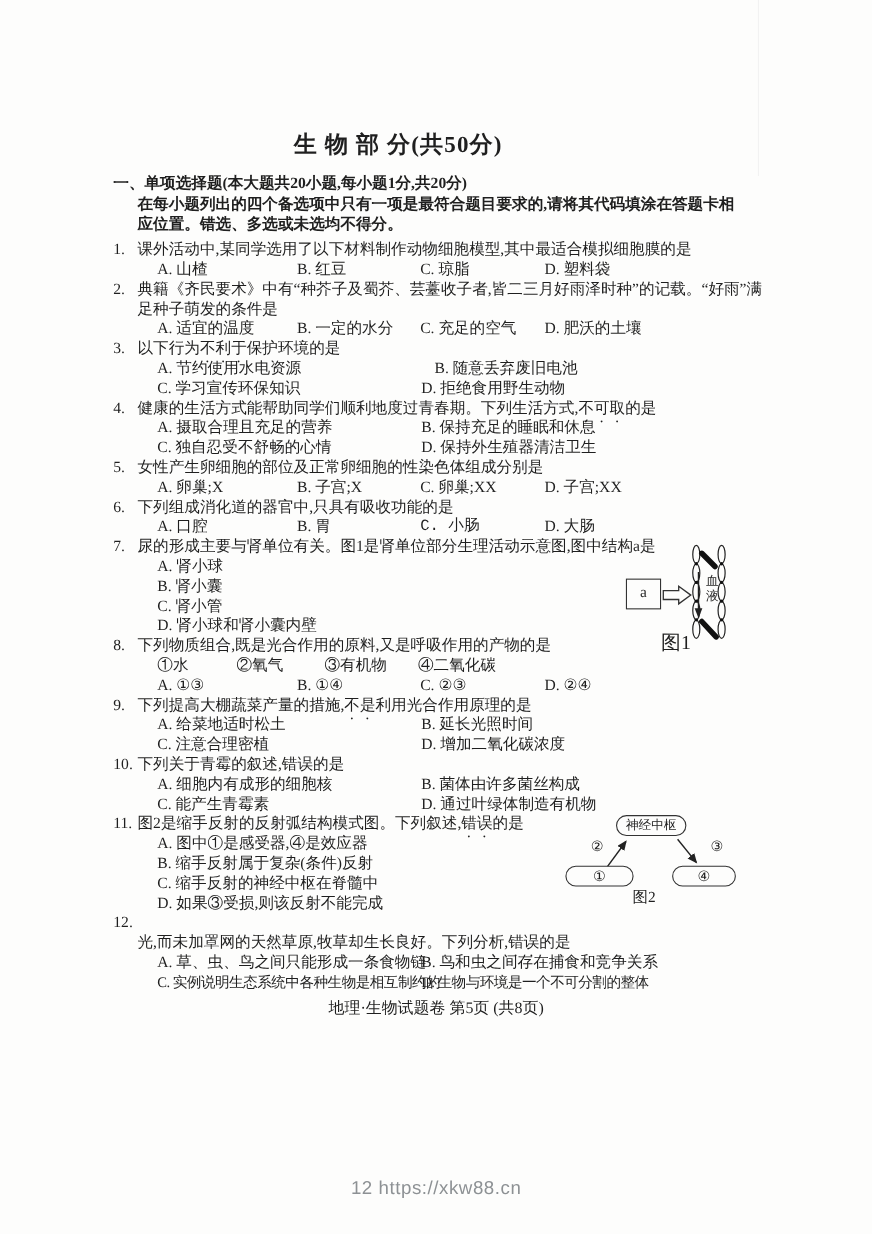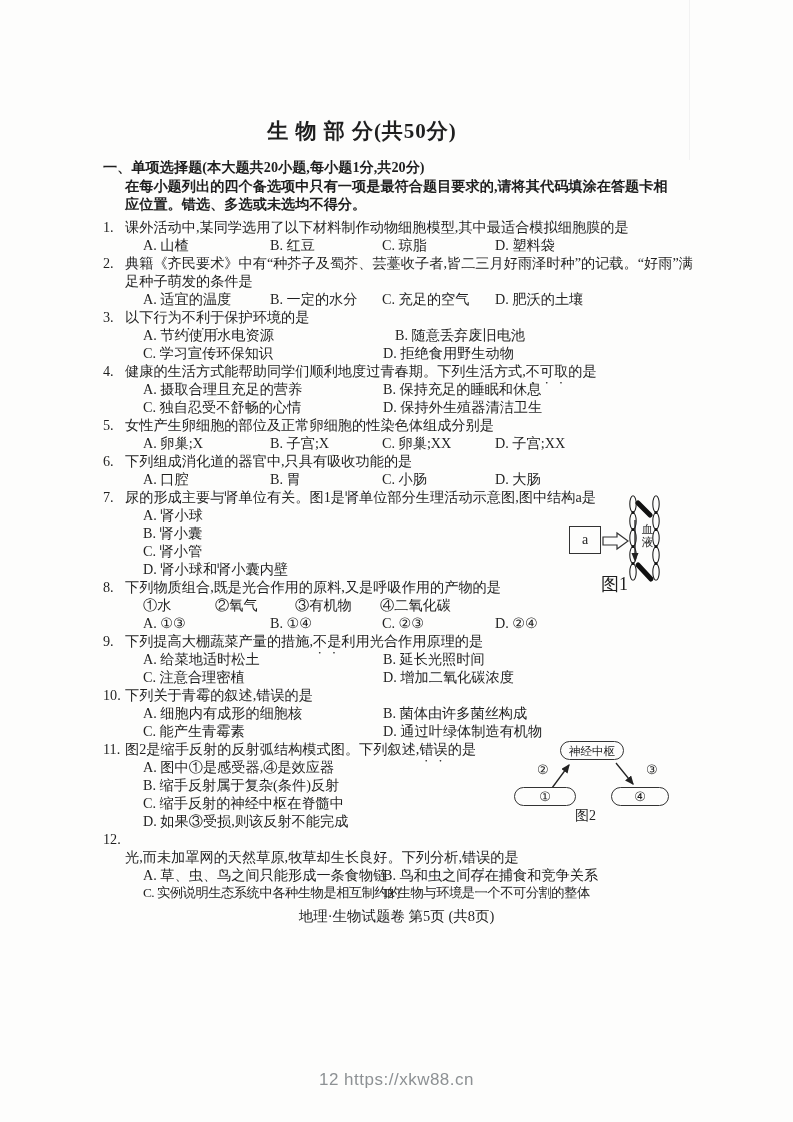--- a/index.html
+++ b/index.html
@@ -131,21 +131,21 @@
         <span class="seg" style="left: 279px; font-family: Liberation Serif, serif;">C. 卵巢;XX</span>
         <span class="seg" style="left: 392px;">D. 子宫;XX</span>
       </div>
       <div class="line">
         <span class="seg" style="left: 0px;">6.</span>
         <span class="seg" style="left: 22px;"><span>下列组成消化道的器官中,只具有吸收功能的是</span></span>
       </div>
       <div class="line">
         <span class="seg" style="left: 40px;">A. 口腔</span>
         <span class="seg" style="left: 167px;">B. 胃</span>
-        <span class="seg" style="left: 279px;">C. 小肠</span>
+        <span class="seg" style="left: 279px; font-family: Liberation Mono, monospace;">C. 小肠</span>
         <span class="seg" style="left: 392px;">D. 大肠</span>
       </div>
       <div class="line">
         <span class="seg" style="left: 0px;">7.</span>
         <span class="seg" style="left: 22px;"><span>尿的形成主要与肾单位有关。图1是肾单位部分生理活动示意图,图中结构a是</span></span>
       </div>
       <div class="line">
         <span class="seg" style="left: 40px;">A. 肾小球</span>
       </div>
       <div class="line">

